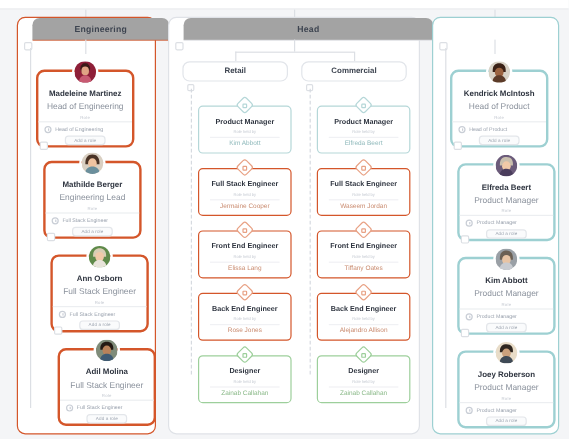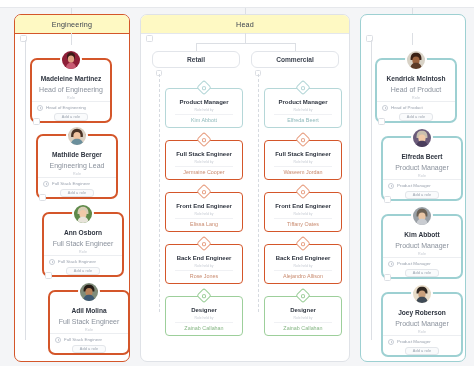--- a/index.html
+++ b/index.html
@@ -20,24 +20,24 @@
   .group{
     position:absolute;
     background:#ffffff;
     border-radius:7px;
   }
   .group.eng{ left:14px; top:14px; width:116px; height:348px; border:1.6px solid #d4562a; }
   .group.pods{ left:140px; top:14px; width:210px; height:348px; border:1px solid #dfe2e7; }
   .group.prod{ left:360px; top:14px; width:106px; height:348px; border:1.6px solid #9dd0d2; }
 
   .group-hdr{
-    position:absolute; left:0; top:0; width:100%; height:19px;
+    position:absolute; left:12px; top:0; width:100%; height:19px;
     display:flex; align-items:center; justify-content:center;
-    font-size:7.2px; font-weight:normal; letter-spacing:.2px;
-    color:#3d4450; background:#fef9c3; border-radius:6px 6px 0 0;
+    font-size:7.2px; font-weight:bold; letter-spacing:.2px;
+    color:#3d4450; background:#a3a3a3; border-radius:6px 6px 0 0;
   }
   .group.eng .group-hdr{ border-bottom:1.2px solid #d4562a; }
   .group.pods .group-hdr{ border-bottom:1px solid #e4e7ec; }
   .group.prod .group-hdr{ border-bottom:1.2px solid #9dd0d2; }
 
   
   .nub{
     position:absolute; left:5px; top:20px; width:7px; height:7px;
     border-radius:1.5px; background:#ffffff; border:1px solid #dcdfe4;
     font-size:5px; line-height:5px; text-align:center; color:#9aa2af;

